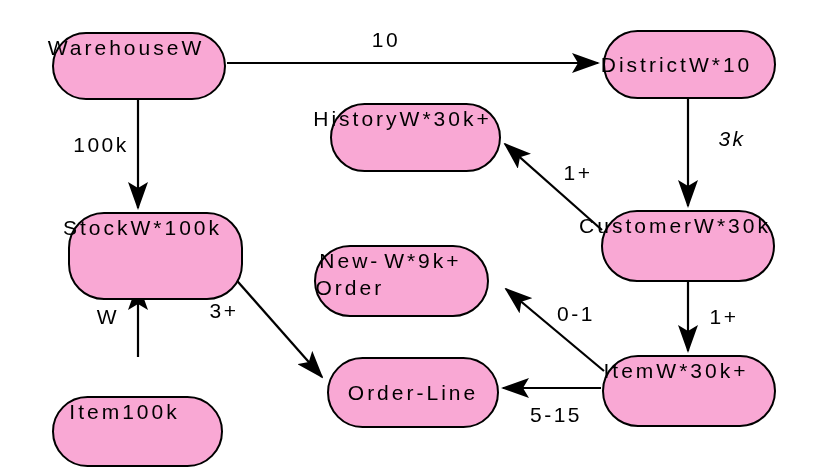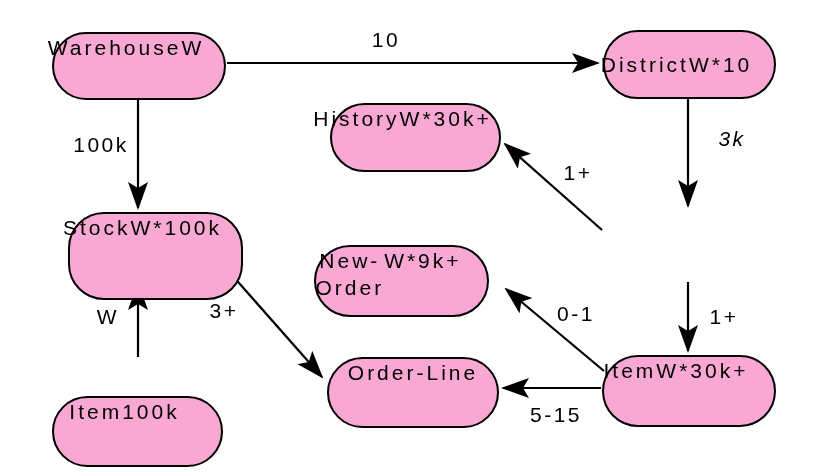--- a/index.html
+++ b/index.html
@@ -53,21 +53,21 @@
     white-space: nowrap;
   }
   
   .n-warehouse  { left: 52px;  top: 32px;  width: 174px; height: 68px; }
   .n-district   { left: 603px; top: 30px;  width: 173px; height: 69px; align-items: center; }
   .n-history    { left: 330px; top: 103px; width: 171px; height: 69px; }
   .n-stock      { left: 68px;  top: 212px; width: 175px; height: 88px; }
   .n-customer   { left: 601px; top: 210px; width: 174px; height: 72px; }
   .n-neworder   { left: 314px; top: 245px; width: 175px; height: 72px; }
   .n-item       { left: 52px;  top: 357px; width: 171px; height: 71px; margin-top: 39px; }
-  .n-orderline  { left: 327px; top: 357px; width: 172px; height: 71px; }
+  .n-orderline  { left: 327px; top: 357px; width: 172px; height: 71px; align-items: center; }
   .n-order      { left: 602px; top: 355px; width: 174px; height: 72px; }
   
   .l-10         { left: 386px; top: 40px; }
   .l-100k       { left: 101px; top: 145px; }
   .l-3k         { left: 732px; top: 139px; font-style: italic; }
   .l-1p-history { left: 578px; top: 173px; }
   .l-1p-order   { left: 724px; top: 317px; }
   .l-0-1        { left: 576px; top: 314px; }
   .l-5-15       { left: 556px; top: 415px; }
   .l-3p         { left: 224px; top: 311px; }
@@ -108,20 +108,24 @@
   <div class="node n-history">
     <div class="name">History</div>
     <div class="count">W*30k+</div>
   </div>
 
   <div class="node n-stock">
     <div class="name">Stock</div>
     <div class="count">W*100k</div>
   </div>
 
+  <div class="node n-customer">
+    <div class="name">Customer</div>
+    <div class="count">W*30k</div>
+  </div>
 
   <div class="node n-neworder">
     <div class="name">New-Order</div>
     <div class="count">W*9k+</div>
   </div>
 
   <div class="node n-item">
     <div class="name">Item</div>
     <div class="count">100k</div>
   </div>

